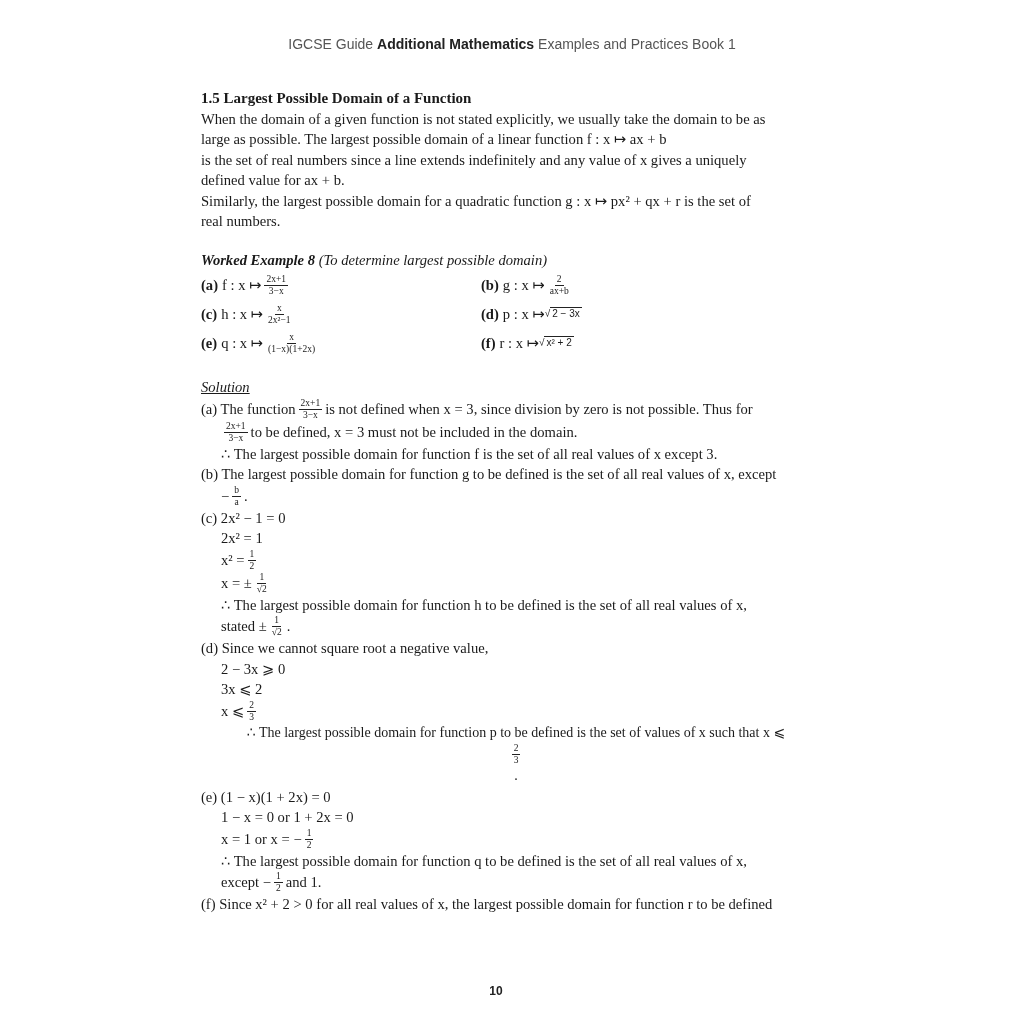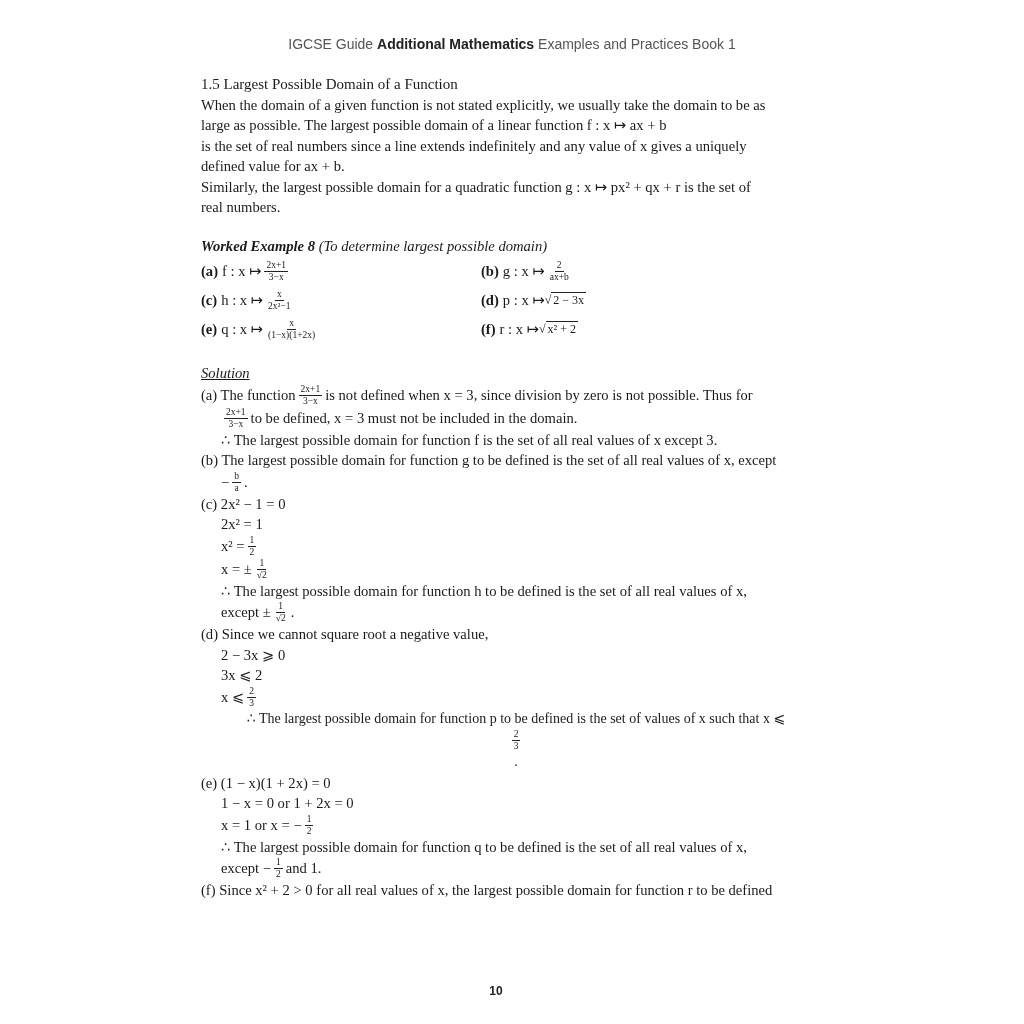--- a/index.html
+++ b/index.html
@@ -2,33 +2,33 @@
 <html><head>
 <meta charset="utf-8">
 <style>
   html, body { margin: 0; padding: 0; background: #ffffff; }
   body { width: 1024px; height: 1024px; position: relative; overflow: hidden;
          font-family: "Liberation Serif", serif; color: #1a1a1a; }
   .header { position: absolute; top: 36px; left: 0; width: 1024px; text-align: center;
             font-family: "Liberation Sans", sans-serif; font-size: 14px; color: #555; }
   .header b { color: #222; }
   .page { position: absolute; left: 201px; top: 74px; width: 610px; font-size: 14.6px; line-height: 20.5px; }
-  .h1 { font-weight: normal; font-size: 15px; }
+  .h1 { font-weight: bold; font-size: 15px; margin-top: 14px; }
   .p { margin: 0; }
   .gap { height: 18px; }
   .we { font-weight: bold; font-style: italic; }
   .we-sub { font-style: italic; }
   .grid { display: grid; grid-template-columns: 280px 300px; row-gap: 2px; margin-top: 2px; }
   .cell { display: flex; align-items: center; min-height: 27px; }
   .lbl { font-weight: bold; margin-right: 4px; }
   .frac { display: inline-flex; flex-direction: column; align-items: center; vertical-align: middle;
           font-family: Liberation Serif, serif; font-size: 9.5px; line-height: 11px; margin: 0 3px; }
   .frac .num { padding: 0 2px; border-bottom: 1px solid #222; }
   .frac .den { padding: 0 2px; }
-  .sqrt { font-family: Liberation Serif, serif; font-size: 12px; }
+  .sqrt { font-family: Liberation Sans, sans-serif; font-size: 10px; }
   .sqrt .rad { border-top: 1px solid #222; padding: 0 2px; }
   .sol-title { font-style: italic; text-decoration: underline; margin-top: 20px; }
   .ind { padding-left: 20px; }
   .row { display: flex; align-items: center; min-height: 20px; }
   .footer { position: absolute; top: 984px; left: 10px; width: 972px; text-align: center;
             font-family: "Liberation Sans", sans-serif; font-weight: bold; font-size: 12px; color: #222; }
 </style>
 </head>
 <body>
 
@@ -139,21 +139,21 @@
   </div>
   <div class="row ind">
     <span>x = ±</span>
     <span class="frac">
         <span class="num">1</span>
         <span class="den">√2</span>
       </span>
   </div>
   <div class="row ind">∴ The largest possible domain for function h to be defined is the set of all real values of x,</div>
   <div class="row ind">
-    <span>except ±</span>
+    <span>stated ±</span>
     <span class="frac">
         <span class="num">1</span>
         <span class="den">√2</span>
       </span>
     <span>.</span>
   </div>
 
   <div class="row">(d) Since we cannot square root a negative value,</div>
   <div class="row ind">2 − 3x ⩾ 0</div>
   <div class="row ind">3x ⩽ 2</div>

